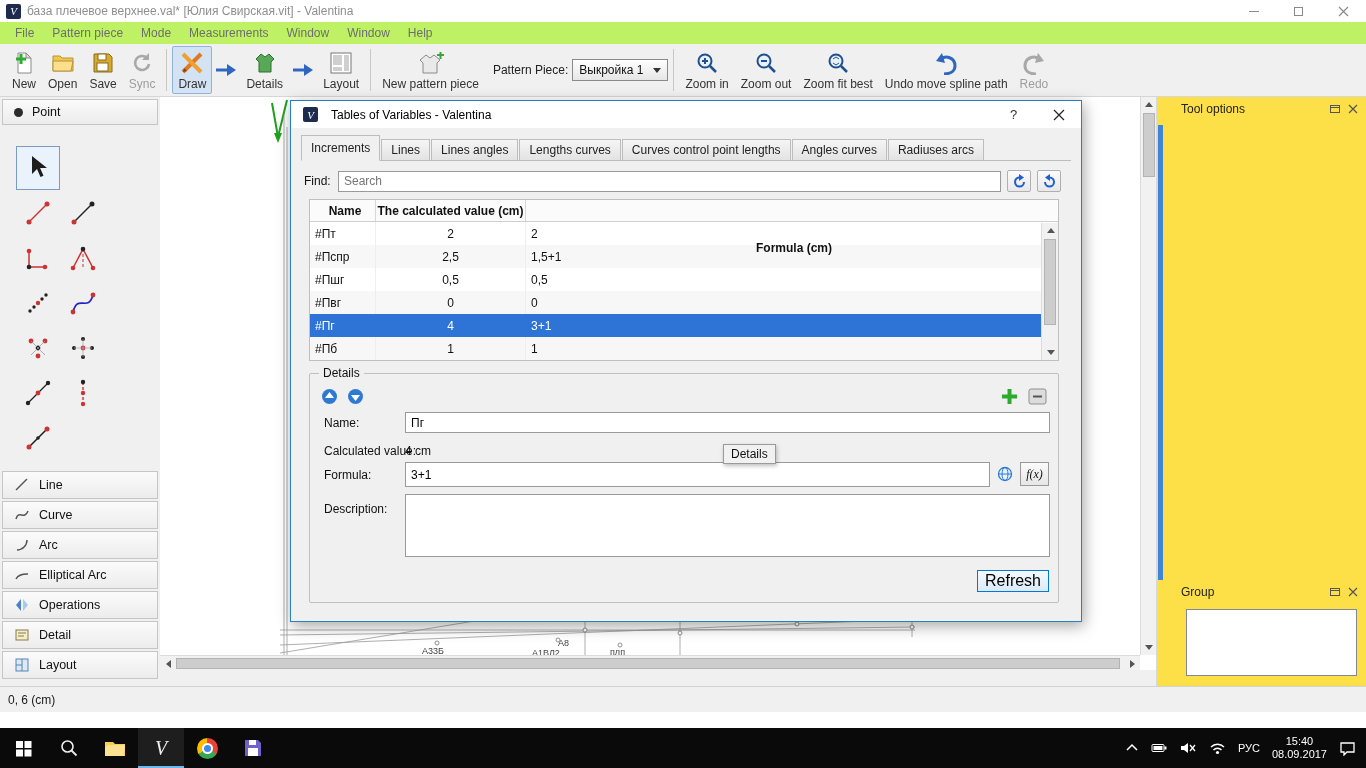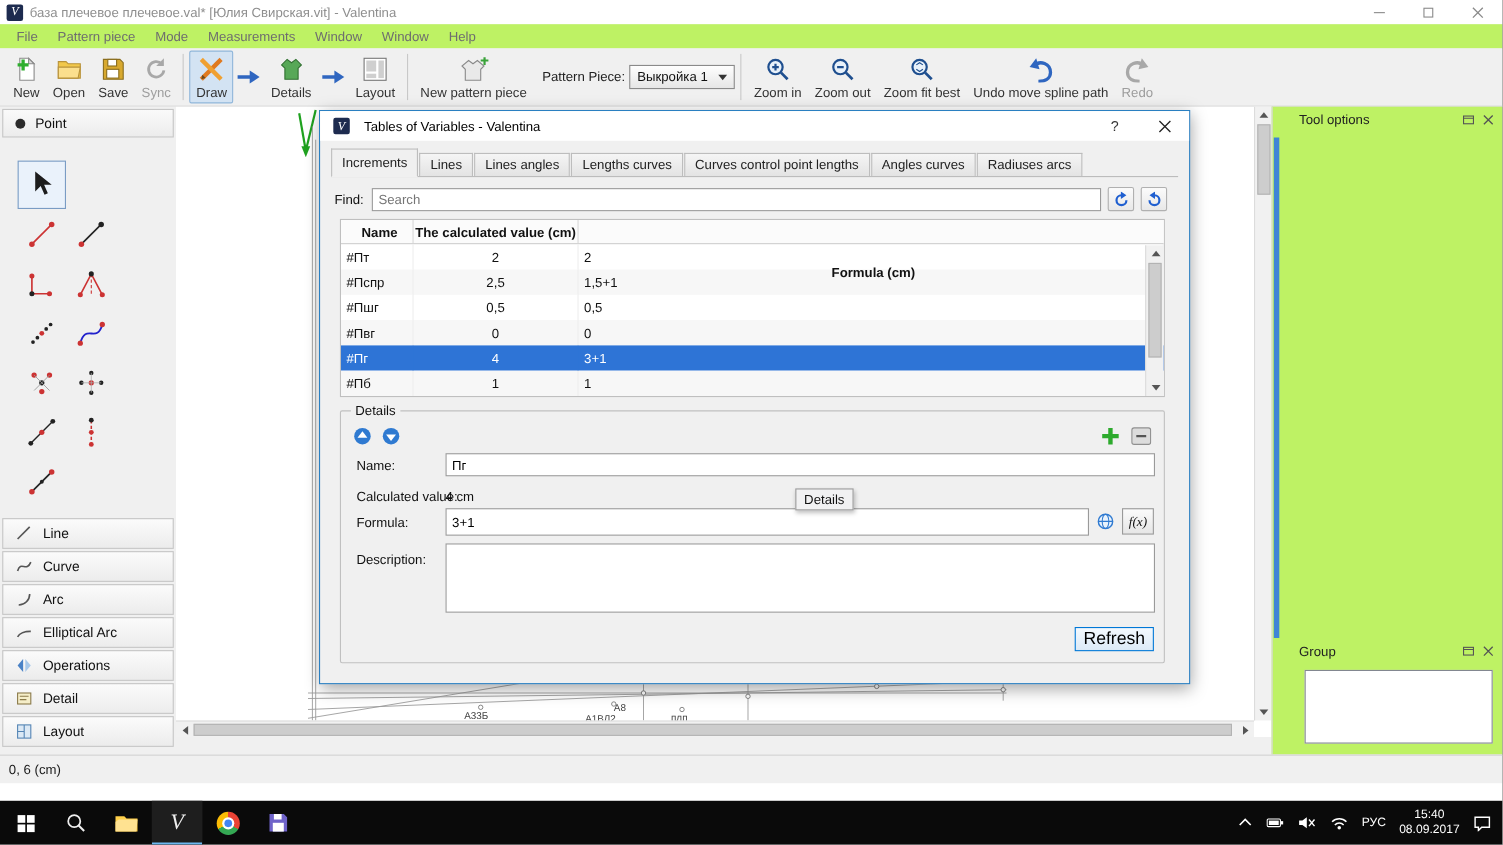--- a/index.html
+++ b/index.html
@@ -47,21 +47,21 @@
   .hscroll { position:absolute; left:0; bottom:0; height:15px; width:980px; background:#f1f1f1; border-top:1px solid #dcdcdc; }
   .sb-thumb-v { position:absolute; left:2px; width:12px; background:#cdcdcd; border:1px solid #b3b3b3; }
   .sb-thumb-h { position:absolute; top:2px; height:11px; background:#cdcdcd; border:1px solid #b3b3b3; }
   .sb-btn { position:absolute; width:16px; height:15px; display:flex; align-items:center; justify-content:center; }
   .tri-up { width:0;height:0;border-left:4px solid transparent;border-right:4px solid transparent;border-bottom:5px solid #555; }
   .tri-down { width:0;height:0;border-left:4px solid transparent;border-right:4px solid transparent;border-top:5px solid #555; }
   .tri-left { width:0;height:0;border-top:4px solid transparent;border-bottom:4px solid transparent;border-right:5px solid #555; }
   .tri-right { width:0;height:0;border-top:4px solid transparent;border-bottom:4px solid transparent;border-left:5px solid #555; }
 
   
-  .right-panel { position:absolute; left:1156px; top:97px; width:210px; height:589px; background:#bef264; border-left:1px solid #d9d9d9; }
+  .right-panel { position:absolute; left:1156px; top:97px; width:210px; height:589px; background:#fde047; border-left:1px solid #d9d9d9; }
   .dock-header { height:24px; display:flex; align-items:center; padding:0 5px 0 24px; }
   .dock-title { flex:1; font-size:12px; color:#222; }
   .dock-btn { width:16px; height:16px; display:flex; align-items:center; justify-content:center; margin-left:2px; }
   .accent-strip { position:absolute; left:1px; top:28px; width:5px; height:455px; background:#3f85d6; }
   .group-header { position:absolute; left:0; right:0; top:483px; }
   .group-list { position:absolute; left:29px; top:512px; width:171px; height:67px; background:#fff; border:1px solid #828790; }
 
   
   .statusbar { position:absolute; left:0; top:686px; width:100%; height:26px; background:#f0f0f0; border-top:1px solid #d2d2d2; display:flex; align-items:center; padding-left:8px; color:#1a1a1a; }
   .below-status { position:absolute; left:0; top:712px; width:100%; height:16px; background:#fff; }
@@ -115,21 +115,21 @@
   .refresh-btn { position:absolute; left:667px; top:196px; width:72px; height:22px; border:1px solid #0078d7; background:linear-gradient(#f4f9fe,#dceaf7); font-family:"Liberation Sans", sans-serif; font-size:16px; }
   .tooltip { position:absolute; left:432px; top:343px; background:#f1f1f2; border:1px solid #9a9a9a; padding:2px 7px; font-size:12px; box-shadow:1px 2px 4px rgba(0,0,0,.25); z-index:20; }
 </style>
 </head>
 <body>
 
 <div class="screen">
 
   <div class="titlebar">
     <div class="app-icon">V</div>
-    <span class="title-text">база плечевое плечевое.val* [Юлия Свирская.vit] - Valentina</span>
+    <span class="title-text">база плечевое верхнее.val* [Юлия Свирская.vit] - Valentina</span>
     <div class="win-controls">
       <div class="win-btn">
           <span class="glyph-min"></span>
         </div>
       <div class="win-btn">
           <span class="glyph-max"></span>
         </div>
       <div class="win-btn">
           <svg width="11" height="11">
             <path d="M1 1l9 9M10 1l-9 9" stroke="#8a8a8a" stroke-width="1.2"></path>

